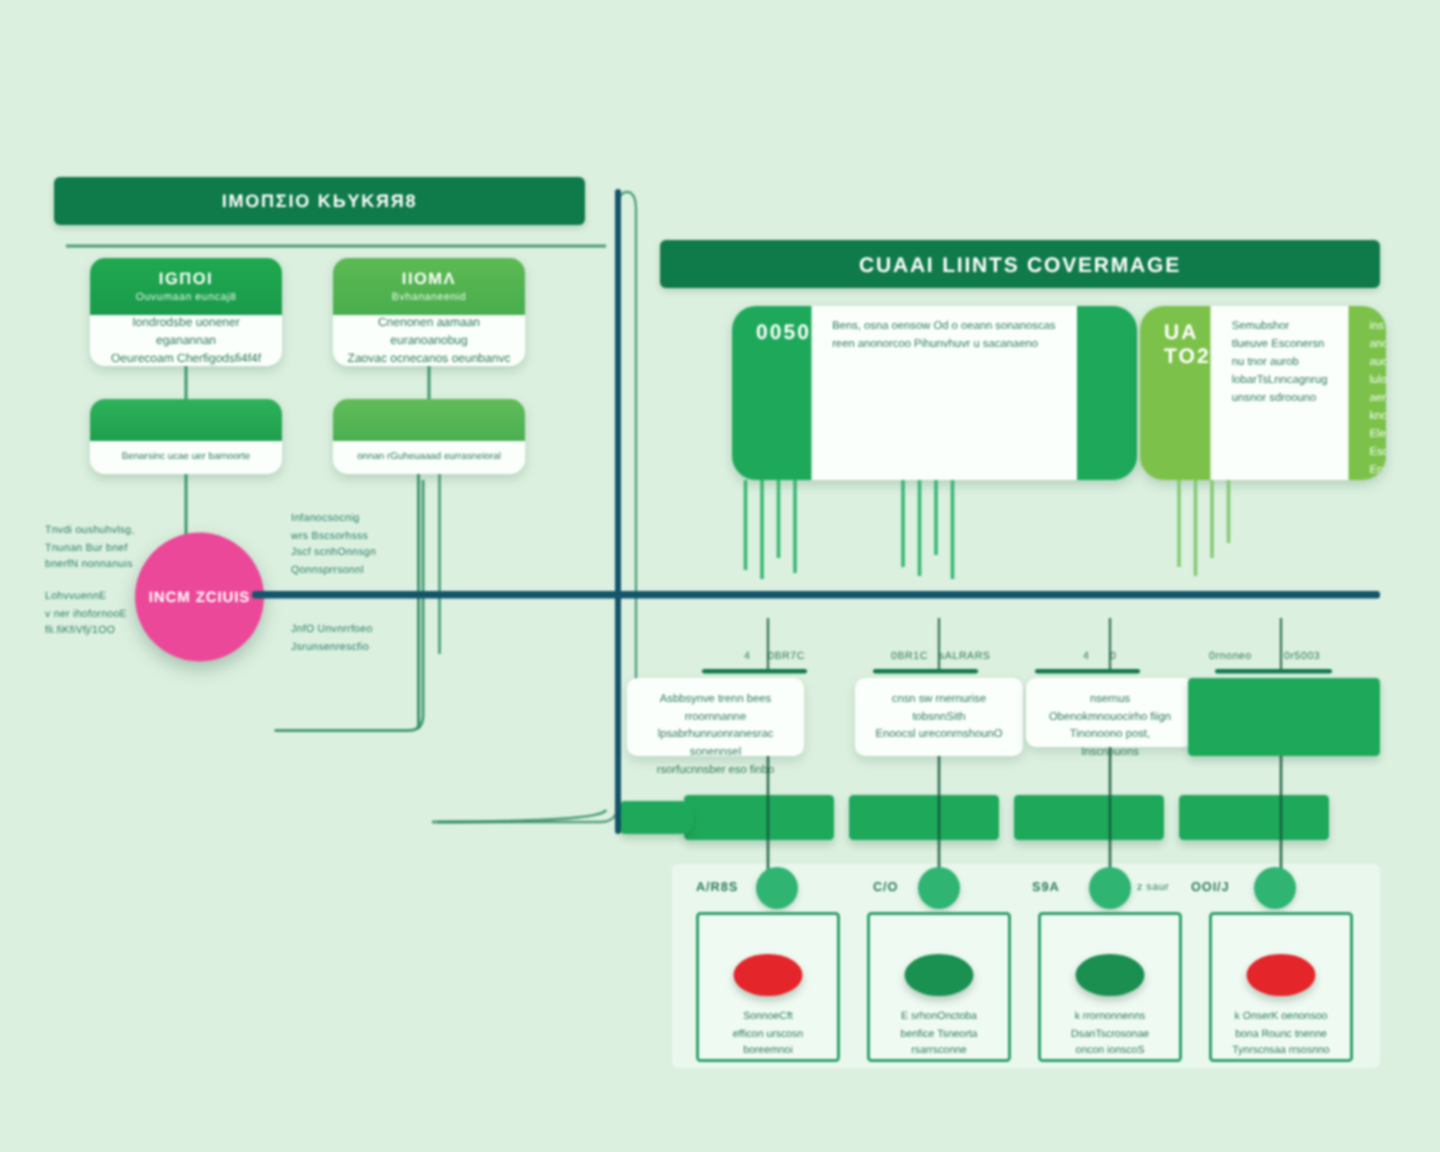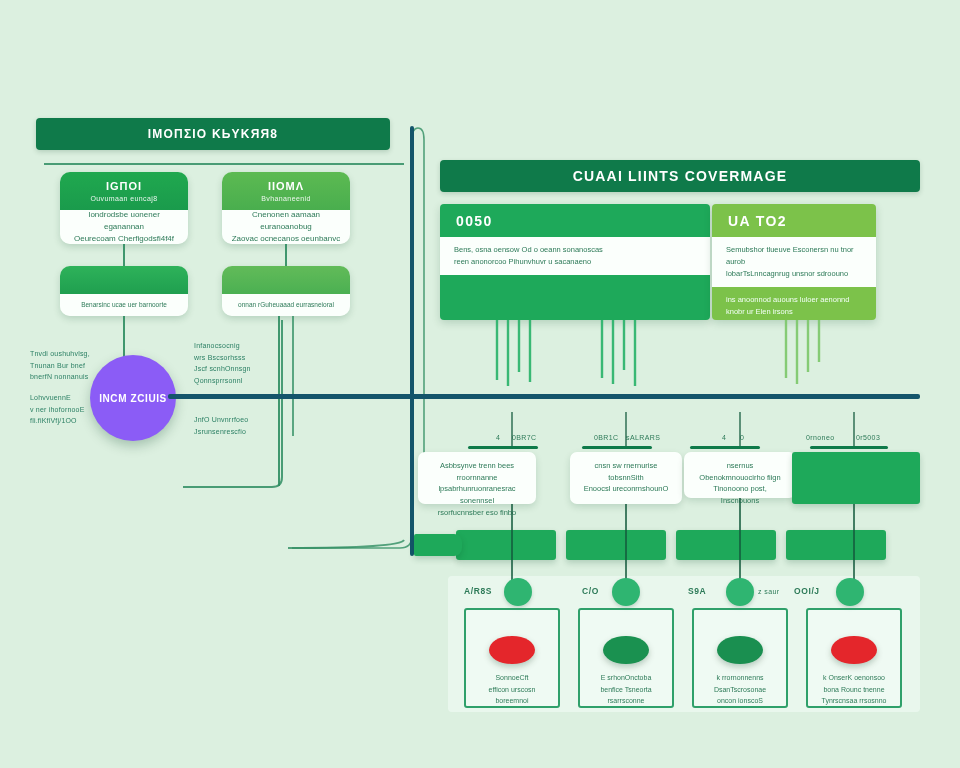--- a/index.html
+++ b/index.html
@@ -36,23 +36,23 @@
   .card .head .t{font-weight:700;letter-spacing:1px;}
   .card .head .s{font-size:7px;opacity:.9;margin-top:3px;letter-spacing:.4px;}
   .card .body{
     background:#fbfffc;color:#2d7a58;text-align:center;
     display:flex;align-items:center;justify-content:center;
     font-size:8px;line-height:1.5;padding:5px 8px;box-sizing:border-box;
   }
 
   
   .panel{
-    position:absolute;border-radius:4px;overflow:hidden;
+    position:absolute;border-radius:16px;overflow:hidden;
     box-shadow:0 3px 8px rgba(0,70,35,.18);
-    display:flex;flex-direction:column;
+    display:flex;flex-direction:row;margin-left:48px;
   }
   .panel .ptitle{
     color:#fff;font-weight:700;letter-spacing:1.4px;
     padding:9px 0 8px 16px;font-size:14px;
   }
   .panel .prow{
     background:#fbfffc;color:#2d7a58;font-size:7.5px;line-height:1.6;
     padding:7px 14px;box-sizing:border-box;
   }
   .panel .prow.tint{background:transparent;color:#f2fff6;}
@@ -75,21 +75,21 @@
     padding-top:26px;box-sizing:border-box;
   }
   .obox .dot{width:46px;height:46px;border-radius:50%;box-shadow:0 3px 6px rgba(0,50,25,.25);}
   .obox .txt{margin-top:8px;color:#2d7a58;font-size:7px;line-height:1.6;text-align:center;}
 
   .greenbar{position:absolute;background:#1ea95a;border-radius:3px;box-shadow:0 3px 6px rgba(0,70,35,.2);}
   .nodedot{position:absolute;border-radius:50%;background:#2fb571;box-shadow:0 2px 4px rgba(0,60,30,.2);}
   .nodelabel{position:absolute;color:#2d7a58;font-size:8.5px;font-weight:700;letter-spacing:.6px;white-space:nowrap;}
 
   .redcircle{
-    position:absolute;border-radius:50%;background:#8b5cf6;
+    position:absolute;border-radius:50%;background:#ec4899;
     display:flex;align-items:center;justify-content:center;
     color:#fff;font-weight:700;font-size:10px;letter-spacing:.6px;
     box-shadow:0 5px 12px rgba(0,60,30,.25);
   }
   .annot{position:absolute;color:#2a7f63;font-size:7px;line-height:1.65;letter-spacing:.2px;}
   .spineH{position:absolute;background:#14556b;height:5px;border-radius:2px;}
   .spineV{position:absolute;background:#14556b;width:4px;border-radius:2px;}
 
   .subpanel{position:absolute;background:rgba(238,250,241,.75);border-radius:4px;}
 </style>

